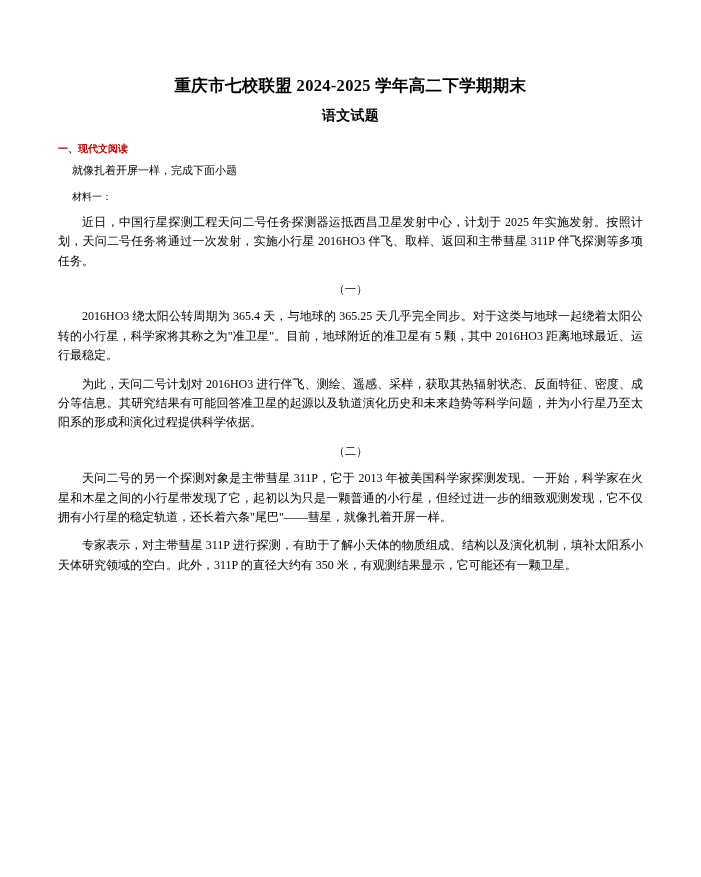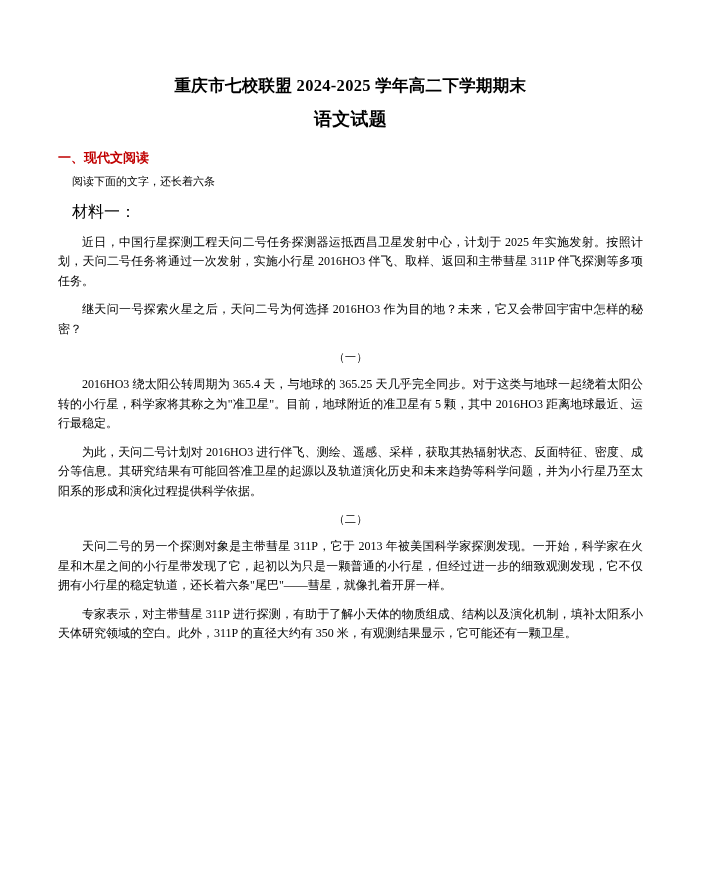--- a/index.html
+++ b/index.html
@@ -24,41 +24,41 @@
   .doc-title {
     text-align: center;
     font-size: 16.5px;
     font-weight: bold;
     letter-spacing: 0.3px;
     line-height: 1.5;
     margin: 0 0 2px 0;
   }
   .doc-subtitle {
     text-align: center;
-    font-size: 18px;
+    font-size: 14px;
     font-weight: bold;
     letter-spacing: 0.3px;
     line-height: 1.6;
     margin: 6px 0 14px 0;
   }
   .section-heading {
-    font-size: 13px;
+    font-size: 10px;
     font-weight: bold;
     color: #c00000;
     margin: 12px 0 6px 0;
     line-height: 1.5;
   }
   .lead {
     font-size: 11px;
     line-height: 1.55;
     margin: 0 0 10px 0;
     padding-left: 14px;
   }
   .material-label {
-    font-size: 16px;
+    font-size: 10px;
     line-height: 1.55;
     margin: 0 0 8px 0;
     padding-left: 14px;
   }
   .para {
     font-size: 12px;
     line-height: 1.62;
     margin: 0 0 9px 0;
     text-align: justify;
     text-indent: 2em;
@@ -73,26 +73,25 @@
 </head>
 <body>
 
 <div class="page">
 
   <h1 class="doc-title">重庆市七校联盟 2024-2025 学年高二下学期期末</h1>
   <h2 class="doc-subtitle">语文试题</h2>
 
   <div class="section-heading">一、现代文阅读</div>
 
-  <div class="lead">阅读下面的文字，还长着六条</div>
+  <div class="lead">就像扎着开屏一样，完成下面小题</div>
 
   <div class="material-label">材料一：</div>
 
   <p class="para">近日，中国行星探测工程天问二号任务探测器运抵西昌卫星发射中心，计划于 2025 年实施发射。按照计划，天问二号任务将通过一次发射，实施小行星 2016HO3 伴飞、取样、返回和主带彗星 311P 伴飞探测等多项任务。</p>
-  <p class="para">继天问一号探索火星之后，天问二号为何选择 2016HO3 作为目的地？未来，它又会带回宇宙中怎样的秘密？</p>
 
   <div class="center-mark">（一）</div>
 
   <p class="para">2016HO3 绕太阳公转周期为 365.4 天，与地球的 365.25 天几乎完全同步。对于这类与地球一起绕着太阳公转的小行星，科学家将其称之为"准卫星"。目前，地球附近的准卫星有 5 颗，其中 2016HO3 距离地球最近、运行最稳定。</p>
   <p class="para">为此，天问二号计划对 2016HO3 进行伴飞、测绘、遥感、采样，获取其热辐射状态、反面特征、密度、成分等信息。其研究结果有可能回答准卫星的起源以及轨道演化历史和未来趋势等科学问题，并为小行星乃至太阳系的形成和演化过程提供科学依据。</p>
 
   <div class="center-mark">（二）</div>
 
   <p class="para">天问二号的另一个探测对象是主带彗星 311P，它于 2013 年被美国科学家探测发现。一开始，科学家在火星和木星之间的小行星带发现了它，起初以为只是一颗普通的小行星，但经过进一步的细致观测发现，它不仅拥有小行星的稳定轨道，还长着六条"尾巴"——彗星，就像扎着开屏一样。</p>
   <p class="para">专家表示，对主带彗星 311P 进行探测，有助于了解小天体的物质组成、结构以及演化机制，填补太阳系小天体研究领域的空白。此外，311P 的直径大约有 350 米，有观测结果显示，它可能还有一颗卫星。</p>

